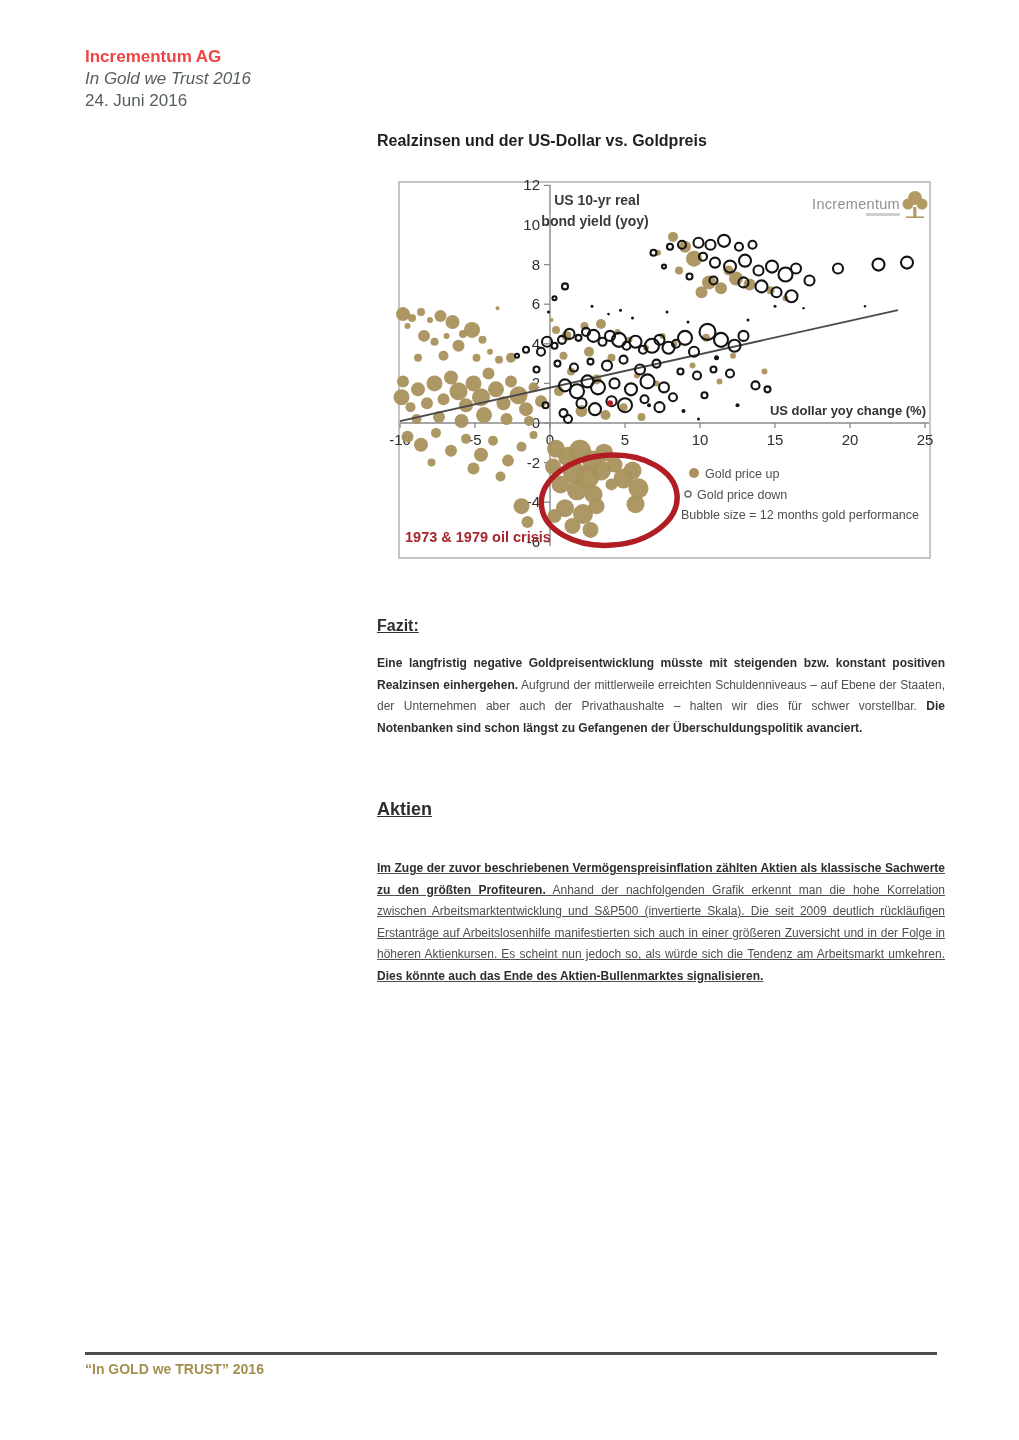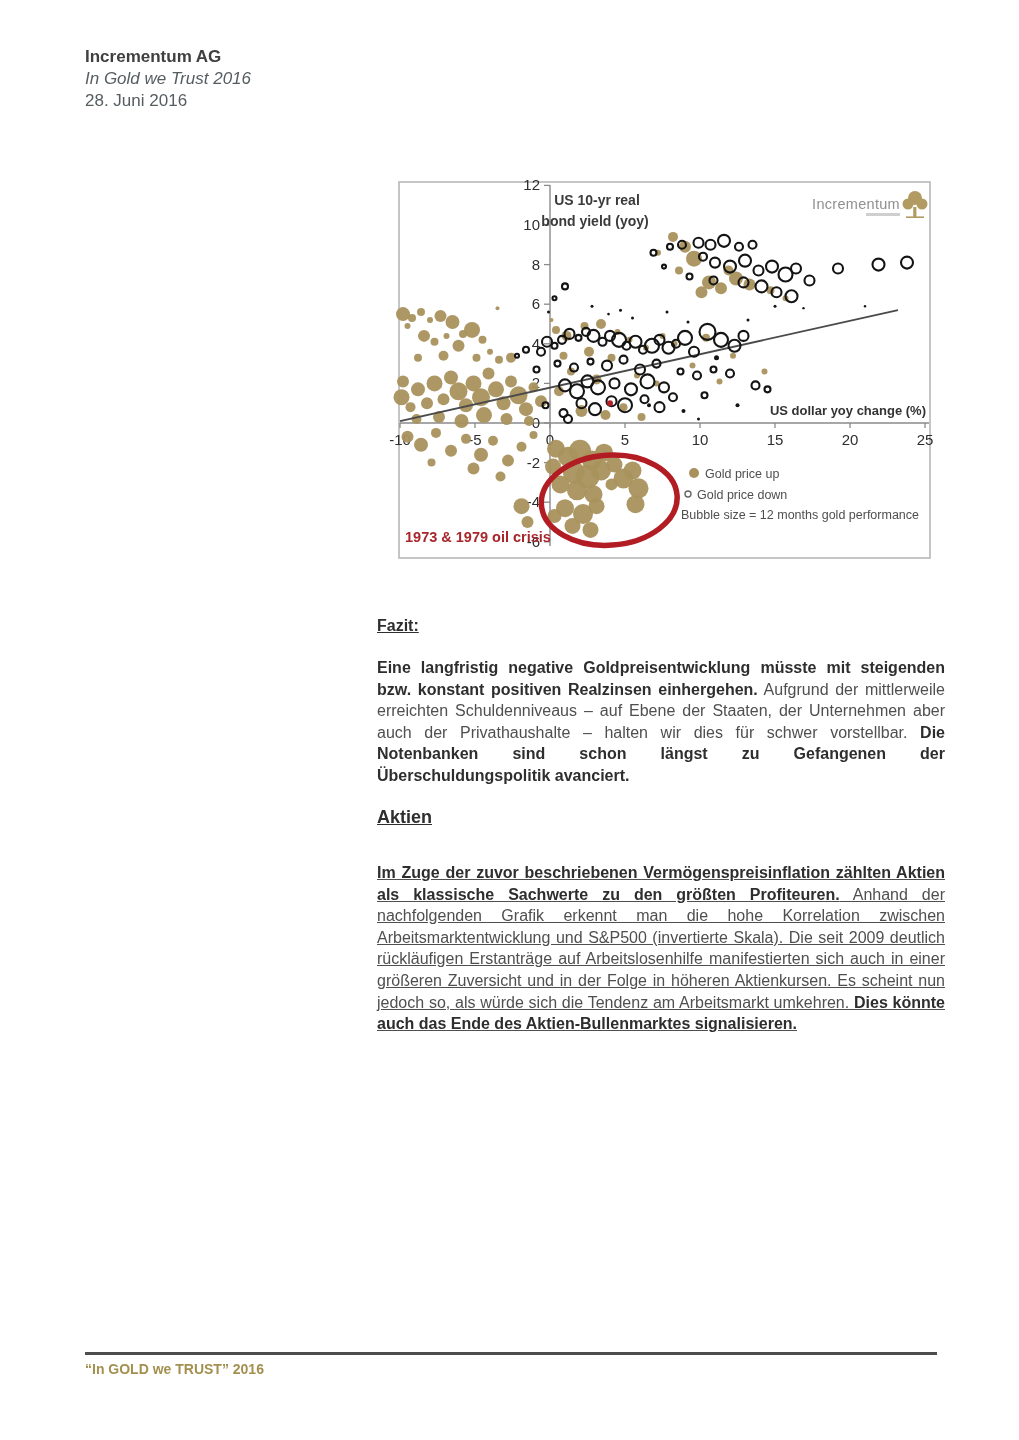--- a/index.html
+++ b/index.html
@@ -3,56 +3,57 @@
 <meta charset="utf-8">
 <style>
   html,body{margin:0;padding:0;background:#e8e8e8;}
   .page{
     position:relative;width:1019px;height:1440px;background:#ffffff;
     font-family:"Liberation Sans",sans-serif;color:#4a4a4a;overflow:hidden;
     margin:0 auto;
   }
   .abs{position:absolute;}
   
-  .hdr-company{left:85px;top:47px;font-size:17px;font-weight:bold;color:#404040;text-align:center;}
+  .hdr-company{left:85px;top:47px;font-size:17px;font-weight:bold;color:#ef4444;text-align:center;}
   .hdr-report{left:85px;top:69px;font-size:17px;color:#565d61;font-style:italic;}
   .hdr-date{left:85px;top:91px;font-size:17px;color:#565d61;}
   
   .chart-title{left:377px;top:132px;font-size:16px;font-weight:bold;color:#1f1f1f;}
   .chart-box{left:398px;top:181px;width:533px;height:378px;}
   .chart-box svg{overflow:visible;display:block;}
   svg text{font-family:"Liberation Sans",sans-serif;}
   .tick{font-size:15px;fill:#2e2e2e;}
   .axis-title{font-size:14px;font-weight:600;fill:#3a3a3a;}
   .x-title{font-size:13px;font-weight:700;fill:#333333;}
   .logo-text{font-size:14.5px;fill:#909090;letter-spacing:.3px;}
   .legend-txt{font-size:12.5px;fill:#4f4f4f;}
   .crisis-txt{font-size:14.5px;font-weight:bold;fill:#a8262b;}
   .source-line{left:377px;top:575px;font-size:13.5px;font-style:italic;color:#4a4a4a;}
   
   .fazit-head{left:377px;top:617px;font-size:16px;font-weight:bold;color:#2e2e2e;text-decoration:underline;text-align:center;}
-  .para{left:377px;width:568px;font-size:16px;line-height:21.6px;text-align:justify;color:#4f4f4f;}
+  .para{left:377px;width:568px;font-size:12px;line-height:21.6px;text-align:justify;color:#4f4f4f;}
   .para b{color:#2e2e2e;}
   .fazit-body{top:641px;}
-  .aktien-head{left:377px;top:799px;font-size:18px;font-weight:bold;color:#2e2e2e;text-decoration:underline;margin-top:8px;}
+  .aktien-head{left:377px;top:799px;font-size:18px;font-weight:bold;color:#2e2e2e;text-decoration:underline;}
   .aktien-body{top:846px;text-decoration:underline;}
   
   .foot-rule{left:85px;top:1352px;width:852px;height:3px;background:#4d4d4d;}
   .foot-left{left:85px;top:1361px;font-size:14px;font-weight:bold;color:#a3904f;}
   .foot-right{left:85px;top:1361px;width:852px;text-align:right;font-size:14px;color:#a3904f;}
 </style>
 </head>
 <body>
 
 <div class="page">
 
   <div class="abs hdr-company">Incrementum AG</div>
   <div class="abs hdr-report">In Gold we Trust 2016</div>
-  <div class="abs hdr-date">28. Juni 2016</div>
-
+  <div class="abs hdr-date">24. Juni 2016</div>
+
+  <div class="abs chart-title">Realzinsen und der US-Dollar vs. Goldpreis</div>
 
   <div class="abs chart-box">
     <svg width="533" height="378" viewBox="0 0 533 378" xmlns="http://www.w3.org/2000/svg">
         <rect x="1" y="1" width="531" height="376" fill="none" stroke="#b3b3b3" stroke-width="1.5"></rect>
         <g>
           <line x1="152" y1="4" x2="152" y2="365" stroke="#8a8a8a" stroke-width="1.4"></line>
           <line x1="2" y1="242" x2="531" y2="242" stroke="#8a8a8a" stroke-width="1.4"></line>
           <line x1="146" y1="4.399999999999977" x2="152" y2="4.399999999999977" stroke="#8a8a8a" stroke-width="1.3"></line>
           <text x="142" y="9.399999999999977" text-anchor="end" class="tick">12</text>
           <line x1="146" y1="44" x2="152" y2="44" stroke="#8a8a8a" stroke-width="1.3"></line>

